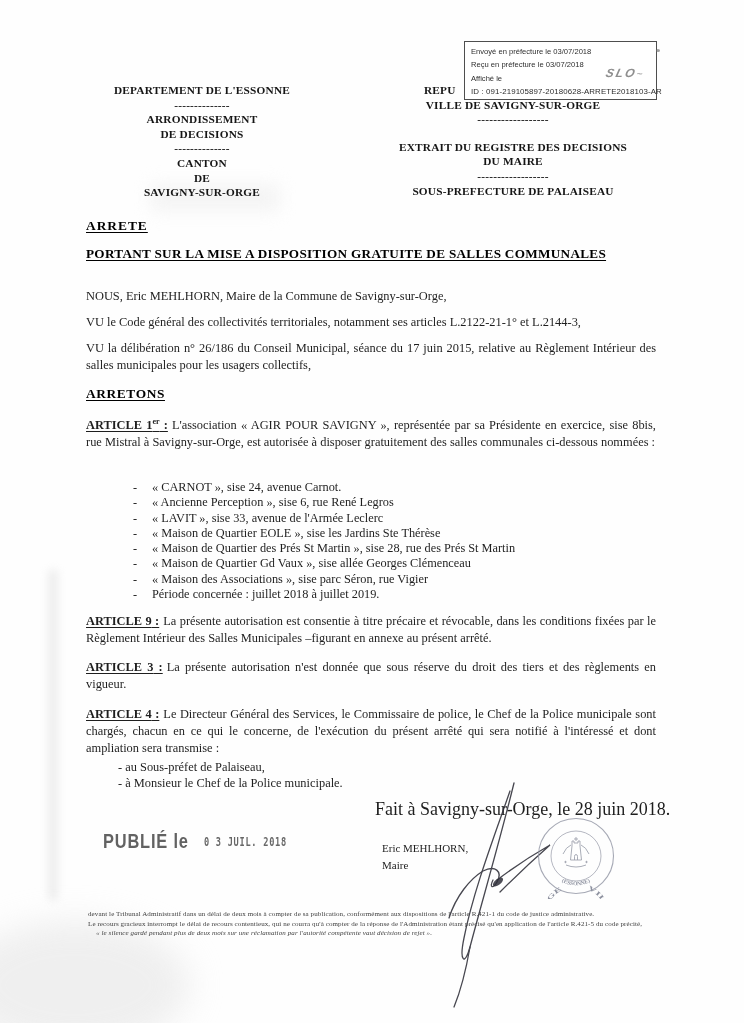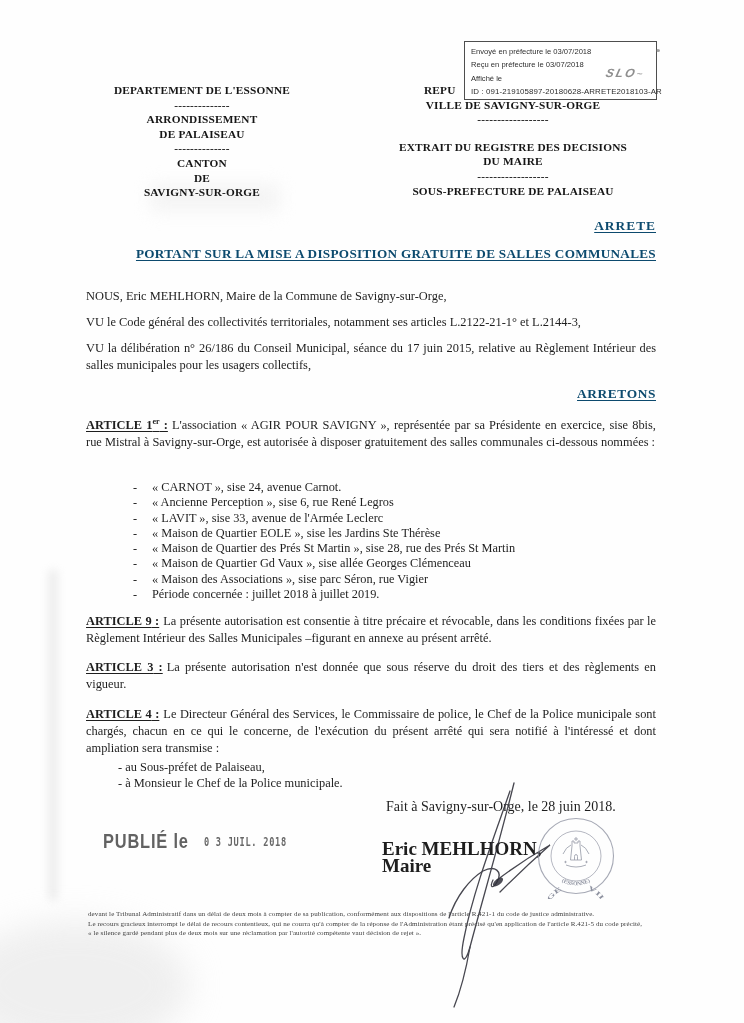--- a/index.html
+++ b/index.html
@@ -21,21 +21,21 @@
   .pref-box{position:absolute;left:464px;top:41px;width:193px;height:59px;background:#fff;
             border:1.4px solid #4e4e4e;z-index:5;box-sizing:border-box;padding:3px 6px;
             font-family:"Liberation Sans",sans-serif;font-size:7.6px;color:#2e2e2e;}
   .pref-box .row{height:13.4px;line-height:13.4px;white-space:nowrap;}
   .pref-box .row-id{font-size:7.9px;letter-spacing:.1px;}
   .slo-logo{position:absolute;right:13px;top:24px;font-family:"Liberation Sans",sans-serif;
             font-style:italic;font-weight:bold;font-size:12px;letter-spacing:2px;color:#8f8f8f;
             transform:skewX(-14deg);}
   .slo-logo::after{content:"~";color:#b5b5b5;font-size:10px;letter-spacing:0;}
   
-  .ctitle{position:absolute;left:86px;width:570px;text-align:right;font-weight:bold;color:#0c4a6e;}
+  .ctitle{position:absolute;left:86px;width:570px;text-align:left;font-weight:bold;color:#000000;}
   .title-arrete{top:218px;font-size:13.4px;letter-spacing:1px;}
   .title-subject{top:246px;font-size:13.2px;letter-spacing:.3px;}
   .title-arretons{top:386px;font-size:13.4px;letter-spacing:.6px;}
   .u{text-decoration:underline;text-underline-offset:2px;}
   
   .para{position:absolute;left:86px;width:570px;font-size:12.4px;line-height:16.9px;text-align:justify;}
   .p1{top:288px;}
   .p2{top:314px;}
   .p3{top:340px;}
   .a1{top:414px;}
@@ -45,51 +45,51 @@
   .alabel{font-weight:bold;text-decoration:underline;text-underline-offset:2px;}
   .alabel sup{font-size:8px;}
   .abody{margin-left:4px;}
   
   .list{position:absolute;left:133px;top:480px;width:520px;font-size:12.3px;line-height:15.3px;}
   .li{padding-left:19px;position:relative;}
   .li::before{content:"-";position:absolute;left:0;top:0;}
   
   .recipients{position:absolute;left:118px;top:759px;font-size:12.4px;line-height:16.2px;}
   
-  .fait{position:absolute;left:386px;top:799px;font-size:14px;}
+  .fait{position:absolute;left:375px;top:799px;font-size:18px;}
   .publie{position:absolute;left:103px;top:830px;width:220px;height:30px;color:#474747;text-align:right;}
   .pub-label{position:absolute;left:0;top:0;font-family:"Liberation Sans",sans-serif;font-weight:bold;
              font-size:20px;letter-spacing:1px;transform:scale(.82,1);transform-origin:left top;opacity:.85;}
   .pub-date{position:absolute;left:101px;top:5px;font-family:"DejaVu Sans Mono",monospace;font-weight:bold;
             font-size:12px;letter-spacing:1px;transform:scale(.72,1);transform-origin:left top;opacity:.82;}
-  .signer{position:absolute;left:382px;top:840px;font-weight:bold;font-size:19px;line-height:17px;}
+  .signer{position:absolute;left:382px;top:840px;font-weight:normal;font-size:11px;line-height:17px;}
   
   .sig-svg{position:absolute;left:0;top:0;width:744px;height:1023px;pointer-events:none;}
   .seal-svg{position:absolute;left:533px;top:813px;width:86px;height:86px;pointer-events:none;}
   .seal-text{font-family:"Liberation Serif",serif;font-size:6.1px;fill:#8e92a0;font-weight:bold;}
   .seal-text-bottom{font-family:"Liberation Serif",serif;font-size:5.6px;fill:#8e92a0;font-weight:bold;}
   
   .footer{position:absolute;left:88px;top:910px;width:628px;font-size:7px;line-height:9.7px;color:#3d3d3d;letter-spacing:.1px;}
-  .footer .f-italic{}
+  .footer .f-italic{font-style:italic;margin-left:8px;}
 </style>
 </head>
 <body>
 
 <div class="page">
 
   <div class="artifact art-streak"></div>
   <div class="artifact art-wash"></div>
   <div class="artifact art-smudge1"></div>
   <div class="artifact art-dot"></div>
 
   <div class="hdr hdr-left">
     <div>DEPARTEMENT DE L'ESSONNE</div>
     <div>--------------</div>
     <div>ARRONDISSEMENT</div>
-    <div>DE PALAISEAU</div>
+    <div>DE DECISIONS</div>
     <div>--------------</div>
     <div>CANTON</div>
     <div>DE</div>
     <div>SAVIGNY-SUR-ORGE</div>
   </div>
 
   <div class="hdr hdr-right">
     <div class="repu">REPU</div>
     <div>VILLE DE SAVIGNY-SUR-ORGE</div>
     <div>------------------</div>

